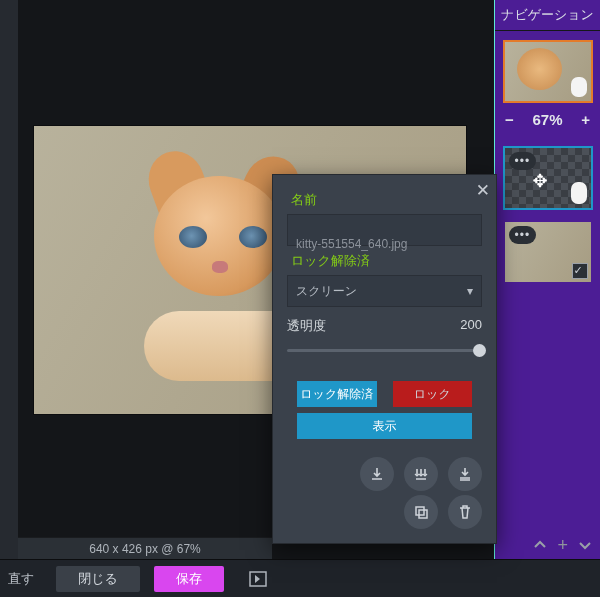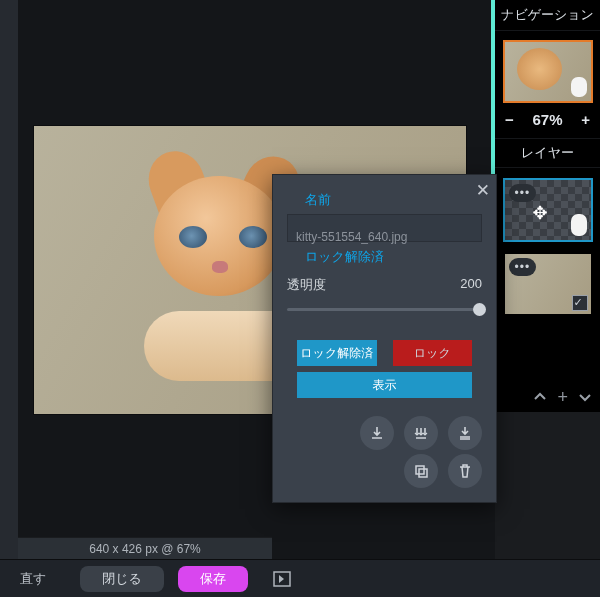--- a/index.html
+++ b/index.html
@@ -17,26 +17,26 @@
   .kitten .paws{position:absolute;left:50px;top:165px;width:170px;height:70px;border-radius:40px;background:linear-gradient(#f0d9b9,#dcba8d)}
   .toy{position:absolute;right:20px;bottom:40px;width:80px;height:90px}
   .toy .body{position:absolute;left:20px;top:35px;width:40px;height:50px;border-radius:20px 20px 14px 14px;background:#f2f2f2}
   .toy .head{position:absolute;left:20px;top:8px;width:40px;height:36px;border-radius:50%;background:#f8f8f8}
   .toy .earL,.toy .earR{position:absolute;width:14px;height:16px;border-radius:50% 50% 0 0;background:#f8f8f8}
   .toy .earL{left:20px;top:-2px}.toy .earR{left:46px;top:-2px}
 
   .canvas-info{position:absolute;left:18px;bottom:37px;width:254px;height:22px;background:#2b3036;color:#aeb4bb;text-align:center;font-size:12px;line-height:22px;border-top:1px solid #1a1c1f}
 
   .bottom-bar{position:absolute;left:0;bottom:0;width:600px;height:37px;background:#1f2329;border-top:1px solid #0c0d0f;display:flex;align-items:center}
-  .bb-label{padding:0 20px;color:#bfc5cc;font-size:13px}
-  .bb-btn{height:26px;line-height:26px;padding:0 22px;background:#3a4048;color:#d6dbe1;border-radius:8px;margin-left:14px;font-size:13px}
+  .bb-label{padding:0 8px;color:#bfc5cc;font-size:13px}
+  .bb-btn{height:26px;line-height:26px;padding:0 22px;background:#3a4048;color:#d6dbe1;border-radius:2px;margin-left:14px;font-size:13px}
   .bb-btn.primary{background:#d946ef;color:#fff}
   .bb-icon{margin-left:24px;width:20px;height:20px;display:flex;align-items:center;justify-content:center}
 
-  .right-panel{position:absolute;right:0;top:0;width:105px;height:412px;background:#000000;border-left:4px solid #5eead4}
+  .right-panel{position:absolute;right:0;top:0;width:105px;height:560px;background:#4c1d95;border-left:1px solid #5eead4}
   .rp-title{height:30px;line-height:30px;text-align:center;color:#dbe0e6;font-size:13px;border-bottom:1px solid #15171a}
   .rp-thumb{margin:9px auto 0;width:86px;height:59px;border:2px solid #e47b2a;background:linear-gradient(120deg,#b8b29c,#a69c82);position:relative}
   .rp-thumb .mini{position:absolute;left:12px;top:6px;width:45px;height:42px;border-radius:50%;background:radial-gradient(#e9b97f,#c78a4e)}
   .rp-thumb .minitoy{position:absolute;right:4px;bottom:4px;width:16px;height:20px;border-radius:7px;background:#f4f4f4}
   .zoom-row{display:flex;justify-content:space-between;align-items:center;padding:8px 10px;font-weight:bold;color:#e2e6eb}
   .zoom-row span{font-size:15px}
   .layers-title{height:28px;line-height:28px;text-align:center;color:#dbe0e6;font-size:13px;border-top:1px solid #15171a;border-bottom:1px solid #15171a;margin-top:2px}
   .layer{margin:10px auto 0;width:86px;height:60px;position:relative;border:2px solid transparent}
   .layer.sel{border-color:#1f97c8}
   .layer .ck{background:repeating-conic-gradient(#4c5158 0 25%,#3a3e44 0 50%) 0 0/14px 14px;width:100%;height:100%}
@@ -46,22 +46,22 @@
   .layer.bg .ck{background:linear-gradient(120deg,#b8b29c,#a69c82)}
   .layer .chk{position:absolute;right:3px;bottom:3px;width:14px;height:14px;border:1px solid #9aa0a8;background:#2b3036}
   .layer .chk::after{content:"✓";font-size:11px;color:#cfd4da;position:relative;left:1px;top:-2px}
 
   .rp-foot{position:absolute;bottom:0;left:0;width:100%;height:30px;display:flex;align-items:center;justify-content:flex-end;gap:10px;padding-right:8px;box-sizing:border-box;color:#8e949c}
 
   
   .popup{position:absolute;left:272px;top:174px;width:223px;background:#3a414b;border:1px solid #262a30;box-shadow:0 6px 22px rgba(0,0,0,.55)}
   .popup .close{position:absolute;right:6px;top:5px;color:#c5cad1;font-size:17px}
   .popup .sect{padding:10px 14px 2px}
-  .popup label{display:block;color:#0ea5e9;font-size:13px;margin:6px 18px 5px}
-  .popup .field{width:100%;box-sizing:border-box;height:28px;line-height:28px;background:#333a44;border:1px solid #2a2f37;padding:8px 8px;color:#8c929b;font-size:12px}
+  .popup label{display:block;color:#84cc16;font-size:13px;margin:6px 4px 5px}
+  .popup .field{width:100%;box-sizing:border-box;height:28px;line-height:28px;background:#333a44;border:1px solid #2a2f37;padding:15px 8px;color:#8c929b;font-size:12px}
   .popup .select{display:flex;justify-content:space-between;align-items:center;color:#b7bdc5}
   .popup .op-row{display:flex;justify-content:space-between;align-items:flex-start;color:#d5dade}
   .popup .slider{position:relative;height:20px;margin:6px 0 12px}
   .popup .slider .track{position:absolute;left:0;right:0;top:8px;height:3px;background:#5b636e;border-radius:2px}
   .popup .slider .knob{position:absolute;right:-4px;top:3px;width:13px;height:13px;border-radius:50%;background:#cfd4da}
   .toggle-row{display:flex;gap:16px;margin:6px 24px}
   .toggle-row .tg{flex:1;height:26px;line-height:26px;text-align:center;font-size:12px}
   .tg.on{background:#1f97c8;color:#fff}
   .tg.off{background:#b91c1c;color:#cfd4da}
   .popup .icon-row{display:flex;gap:10px;justify-content:flex-end;padding:12px 14px 4px}
@@ -100,21 +100,20 @@
     <div class="rp-title">ナビゲーション</div>
     <div class="rp-thumb">
       <div class="mini"></div>
         <div class="minitoy"></div>
     </div>
     <div class="zoom-row">
       <span>−</span>
       <span>67%</span>
       <span>+</span>
     </div>
-    <div class="layers-title">レイヤー</div>
 
     <div class="layer sel">
       <div class="ck"></div>
       <div class="dots">•••</div>
       <div class="move">✥</div>
       <div class="minitoy2"></div>
     </div>
     <div class="layer bg">
       <div class="ck"></div>
       <div class="dots">•••</div>
@@ -148,20 +147,24 @@
     </div>
   </div>
 
   <div class="popup">
     <div class="close">✕</div>
     <div class="sect">
       <label>名前</label>
       <div class="field">kitty-551554_640.jpg</div>
 
       <label>ロック解除済</label>
+      <div class="field select">
+        <span>スクリーン</span>
+        <span>▾</span>
+      </div>
 
       <div class="op-row" style="margin-top:10px">
         <span>透明度</span>
         <span>200</span>
       </div>
       <div class="slider">
         <div class="track"></div>
           <div class="knob"></div>
       </div>
     </div>

